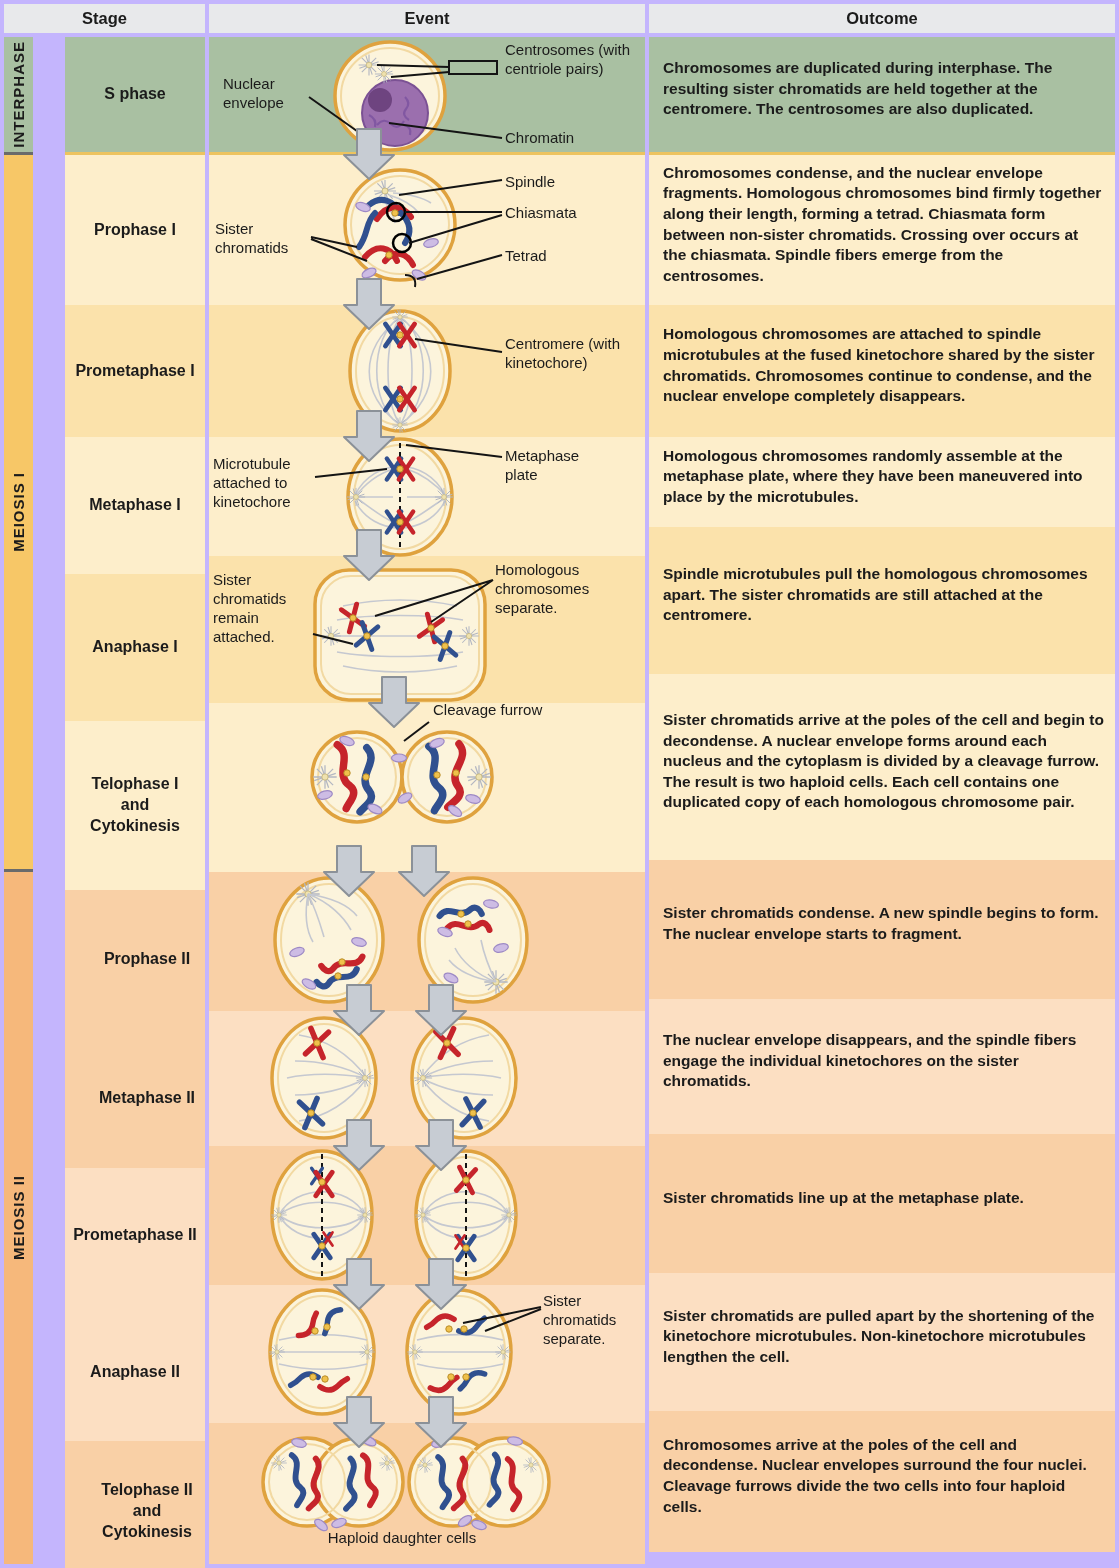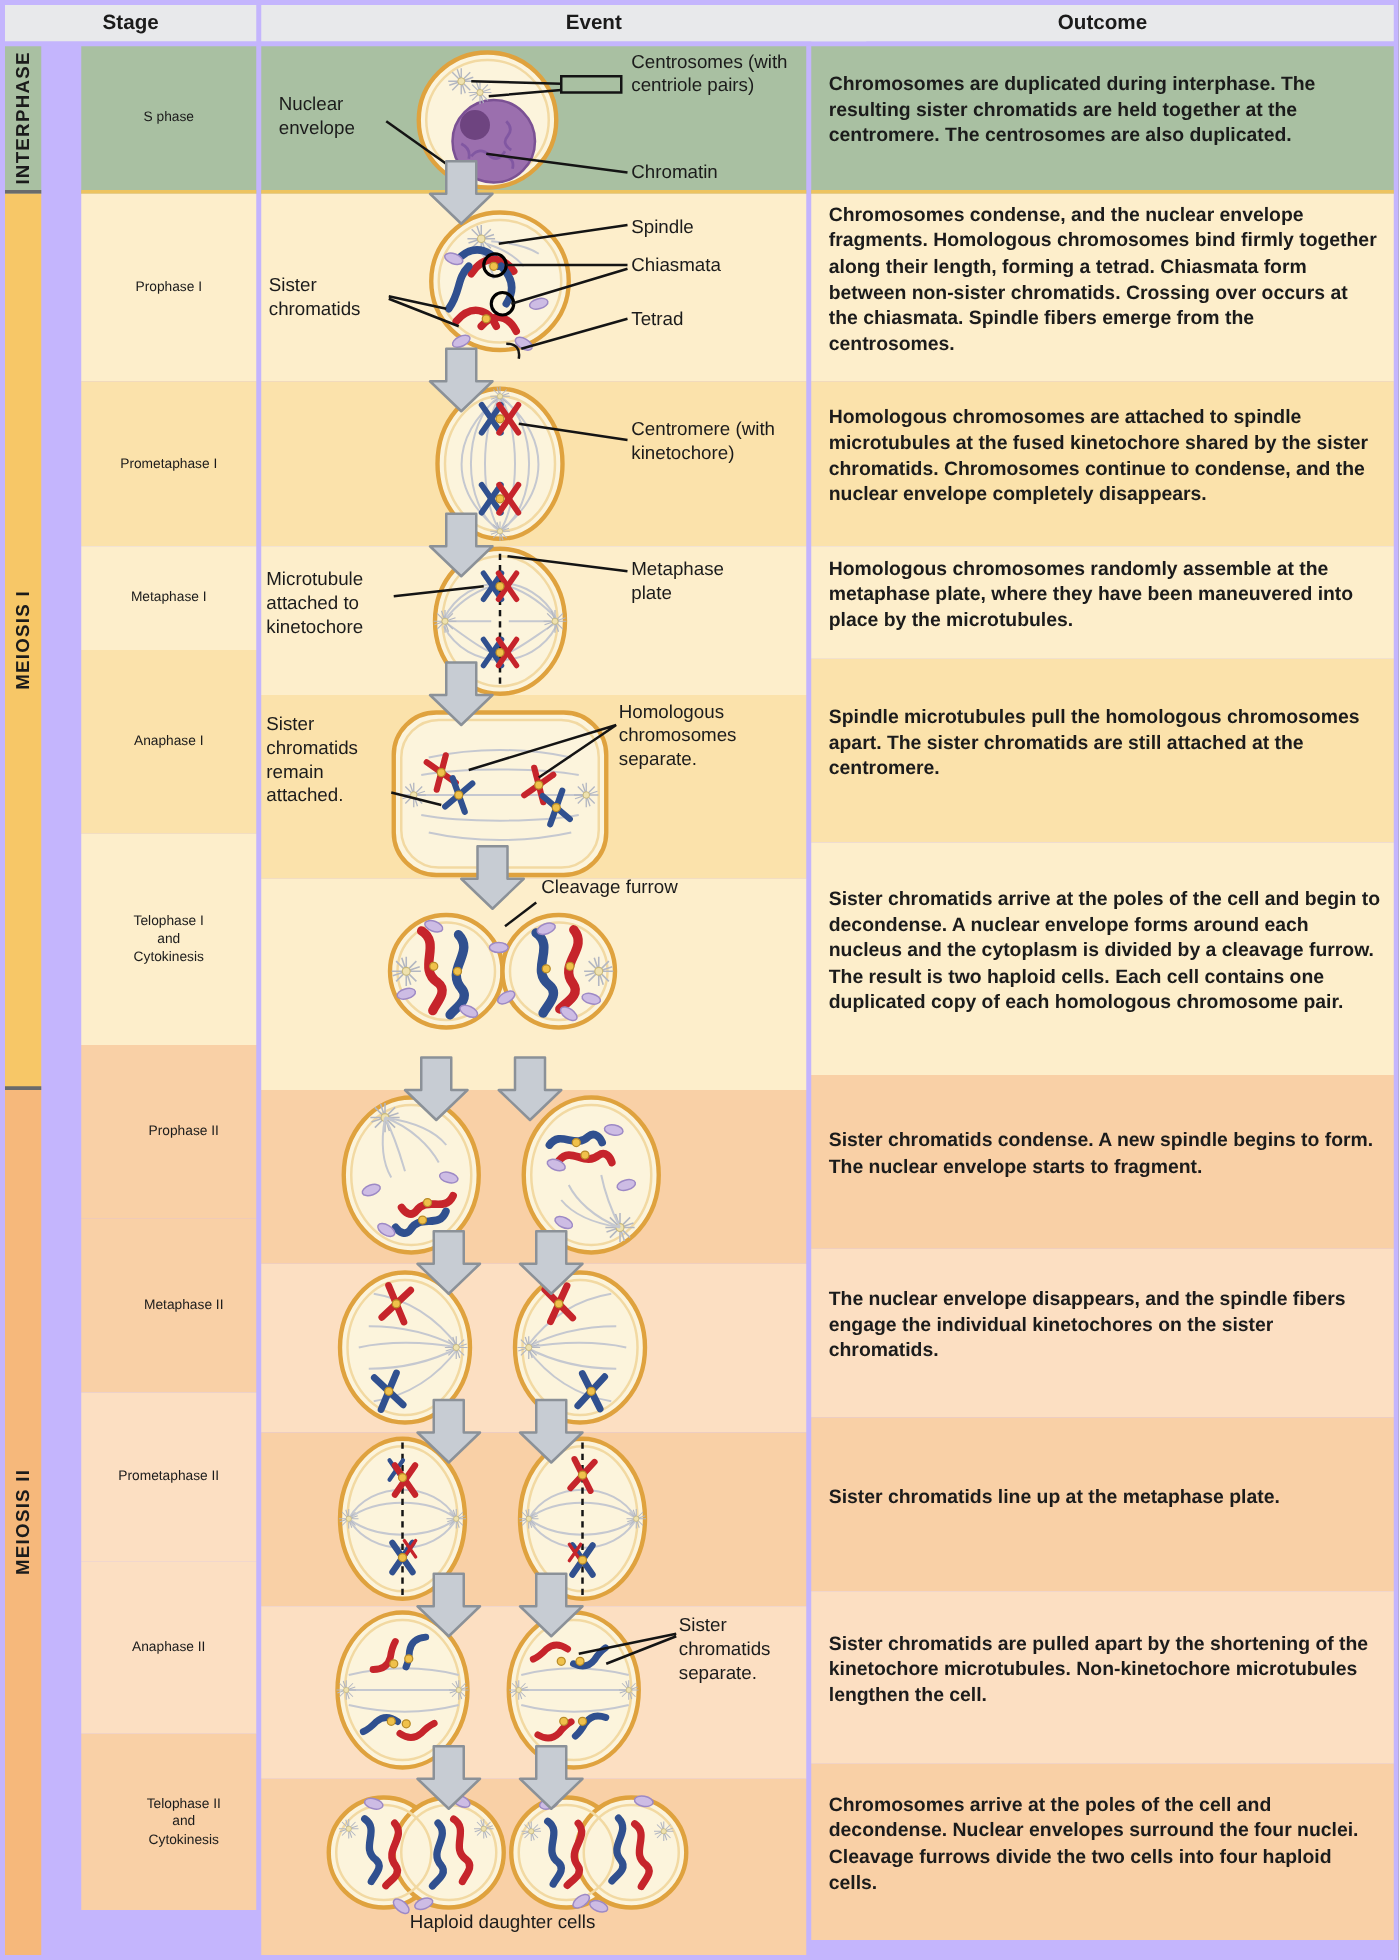--- a/index.html
+++ b/index.html
@@ -17,21 +17,21 @@
   .c-pl{background:#fcdfc2;}
   .goldline{border-bottom:3px solid #edc35f;}
   
   #sidebar{position:absolute;left:4px;top:37px;width:29px;height:1527px;display:flex;flex-direction:column;}
   .sb{box-sizing:border-box;display:flex;align-items:center;justify-content:center;}
   .sb span{writing-mode:vertical-rl;transform:rotate(180deg);font-weight:bold;
     font-size:15px;letter-spacing:1px;white-space:nowrap;}
   
   #stage-col{left:37px;width:168px;}
   #stage-col .row{display:flex;align-items:center;justify-content:center;
-    font-weight:normal;font-size:11px;text-align:center;white-space:pre-line;line-height:1.3;margin-left:28px;}
+    font-weight:bold;font-size:16px;text-align:center;white-space:pre-line;line-height:1.3;margin-left:28px;}
   
   #event-col{left:209px;width:436px;}
   .evlbl{position:absolute;z-index:3;font-size:15px;line-height:1.26;}
   
   #outcome-col{left:649px;width:466px;}
   #outcome-col .row{display:flex;align-items:center;padding:0 10px 11px 14px;
     font-size:15.5px;line-height:1.33;font-weight:bold;}
   
   .cellO{fill:#fcf4dc;stroke:#dfa23e;stroke-width:3.5;}
   .cellI{fill:none;stroke:#f2d9a2;stroke-width:2;}
@@ -42,21 +42,21 @@
   .squig{stroke:#7d54a0;stroke-width:2.2;fill:none;opacity:.85;}
 </style>
 </head>
 <body>
 
 <div id="stage-wrap">
 
   <div class="hdr" style="left:4px;width:201px;">
     <span>Stage</span>
   </div>
-  <div class="hdr" style="left:209px;width:436px;padding-left:48px;">
+  <div class="hdr" style="left:209px;width:436px;">
     <span>Event</span>
   </div>
   <div class="hdr" style="left:649px;width:466px;">
     <span>Outcome</span>
   </div>
 
   <div id="sidebar">
     <div class="sb" style="height:118px;background:#a9c0a2;border-bottom:3px solid #6a6b6b;">
       <span>INTERPHASE</span>
     </div>
@@ -65,21 +65,21 @@
     </div>
     <div class="sb" style="height:692px;background:#f6b87b;">
       <span>MEIOSIS II</span>
     </div>
   </div>
 
   <div class="col" id="stage-col">
     <div class="row c-green goldline" style="height:118px;">S phase</div>
     <div class="row c-yl" style="height:150px;">Prophase I</div>
     <div class="row c-yd" style="height:132px;">Prometaphase I</div>
-    <div class="row c-yl" style="height:83px;">Metaphase I</div>
+    <div class="row c-yl" style="height:137px;">Metaphase I</div>
     <div class="row c-yd" style="height:147px;">Anaphase I</div>
     <div class="row c-yl" style="height:169px;">Telophase I
 and
 Cytokinesis</div>
     <div class="row c-pd" style="height:139px;">Prophase II</div>
     <div class="row c-pd" style="height:139px;">Metaphase II</div>
     <div class="row c-pl" style="height:135px;">Prometaphase II</div>
     <div class="row c-pl" style="height:138px;">Anaphase II</div>
     <div class="row c-pd" style="height:141px;">Telophase II
 and

